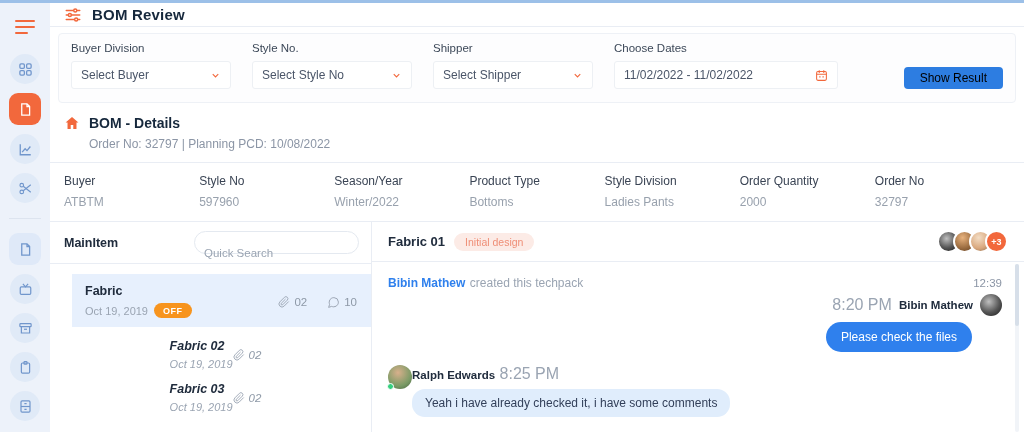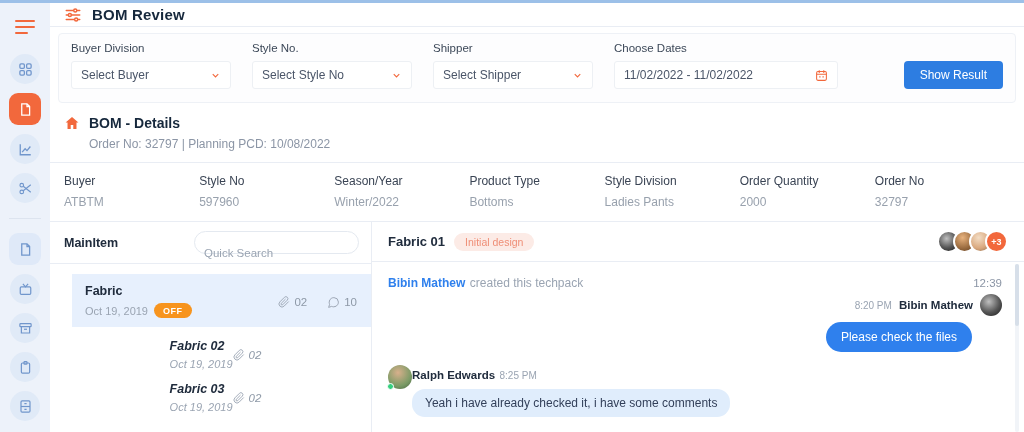--- a/index.html
+++ b/index.html
@@ -25,21 +25,21 @@
   
   .main { flex:1; display:flex; flex-direction:column; min-width:0; }
   .header { height:24px; display:flex; align-items:center; gap:10px; padding-left:14px; border-bottom:1px solid #e9edf4; }
   .page-title { font-size:15px; font-weight:bold; color:#16283c; letter-spacing:.2px; }
 
   .filterbar { display:flex; gap:21px; margin:6px 8px 0; padding:8px 12px 13px; border:1px solid #eef1f6; border-radius:4px; background:#fdfdfe; }
   .fgroup label { display:block; font-size:11.5px; color:#3c4858; margin-bottom:7px; }
   .selectbox { width:160px; height:28px; background:#fff; border:1px solid #edf0f4; border-radius:3px; display:flex; align-items:center; padding:0 9px; font-size:12px; color:#4a5568; cursor:pointer; }
   .selectbox .val { flex:1; }
   .selectbox.date { width:224px;gap:26px; }
-  .show-result { margin-left:auto; align-self:flex-end; height:28px; padding:0 16px; background:#2d7de1; color:#ffffff; border:none; border-radius:4px; font-size:12px; font-family:inherit; cursor:pointer; }
+  .show-result { margin-left:auto; align-self:flex-end; height:22px; padding:0 16px; background:#2d7de1; color:#000000; border:none; border-radius:4px; font-size:12px; font-family:inherit; cursor:pointer; }
 
   .details-head { padding:12px 0 0 14px; }
   .dh-row { display:flex; align-items:center; gap:9px; }
   .dh-title { font-size:14px; font-weight:bold; color:#16283c; }
   .dh-sub { font-size:12px; color:#8b95a5; margin:6px 0 0 25px; padding-bottom:11px; }
   .details-head { border-bottom:1px solid #e9edf4; }
 
   .attrs { display:grid; grid-template-columns:repeat(7,1fr); padding:11px 14px 12px; border-bottom:1px solid #e9edf4; }
   .attr .lab { font-size:12px; color:#3a4454; margin-bottom:7px; }
   .attr .val { font-size:12px; color:#98a1ad; }
@@ -76,21 +76,21 @@
   .av.more { background:#f2683c; color:#fff; font-size:9px; font-weight:bold; display:flex; align-items:center; justify-content:center; }
 
   .ch-body { flex:1; padding:11px 22px 0 16px; position:relative; overflow:hidden; }
   .sysline { display:flex; justify-content:space-between; align-items:baseline; }
   .sys-author { color:#2f80ed; font-weight:bold; font-size:12px; }
   .sys-text { color:#9aa4b2; font-size:12px; }
   .sys-time { color:#8b95a5; font-size:11.5px; }
 
   .msg-right { display:flex; flex-direction:column; align-items:flex-end; margin-top:3px; }
   .mr-meta { display:flex; align-items:center; gap:7px; }
-  .m-time { font-size:10px; color:#9aa4b2; }
+  .m-time { font-size:16px; color:#9aa4b2; }
   .m-author { font-size:11.5px; font-weight:bold; color:#202c3d; }
   .av-sm { width:22px; height:22px; border-radius:50%; flex:0 0 22px; }
   .av-bibin { background:radial-gradient(circle at 40% 35%, #bfbfbf, #555 55%, #161616); }
   .bubble-blue { margin:6px 30px 0 0; background:#2f80ed; color:#fff; font-size:12px; padding:8px 15px; border-radius:15px; border-top-right-radius:15px; }
 
   .msg-left { display:flex; margin-top:13px; }
   .av-wrap { position:relative; width:24px; height:24px; flex:0 0 24px; }
   .av-ralph { width:24px; height:24px; border-radius:50%; background:radial-gradient(circle at 42% 32%, #d8b08c, #7a9a65 62%, #44603d); }
   .dot-online { position:absolute; left:-1px; bottom:-1px; width:7px; height:7px; background:#35d07f; border:1.5px solid #fff; border-radius:50%; }
   .bubble-lite { display:inline-block; margin-top:6px; background:#e0edfc; color:#33405a; font-size:12px; padding:7px 13px; border-radius:13px; }

